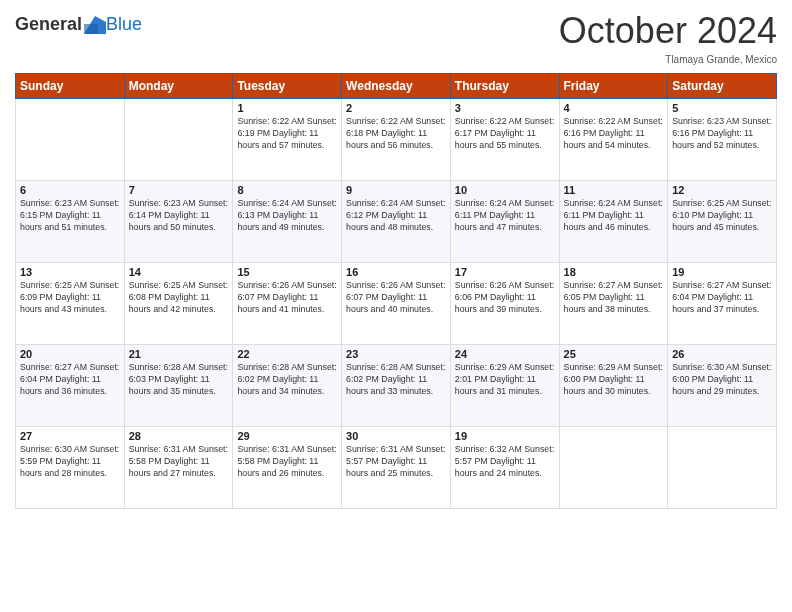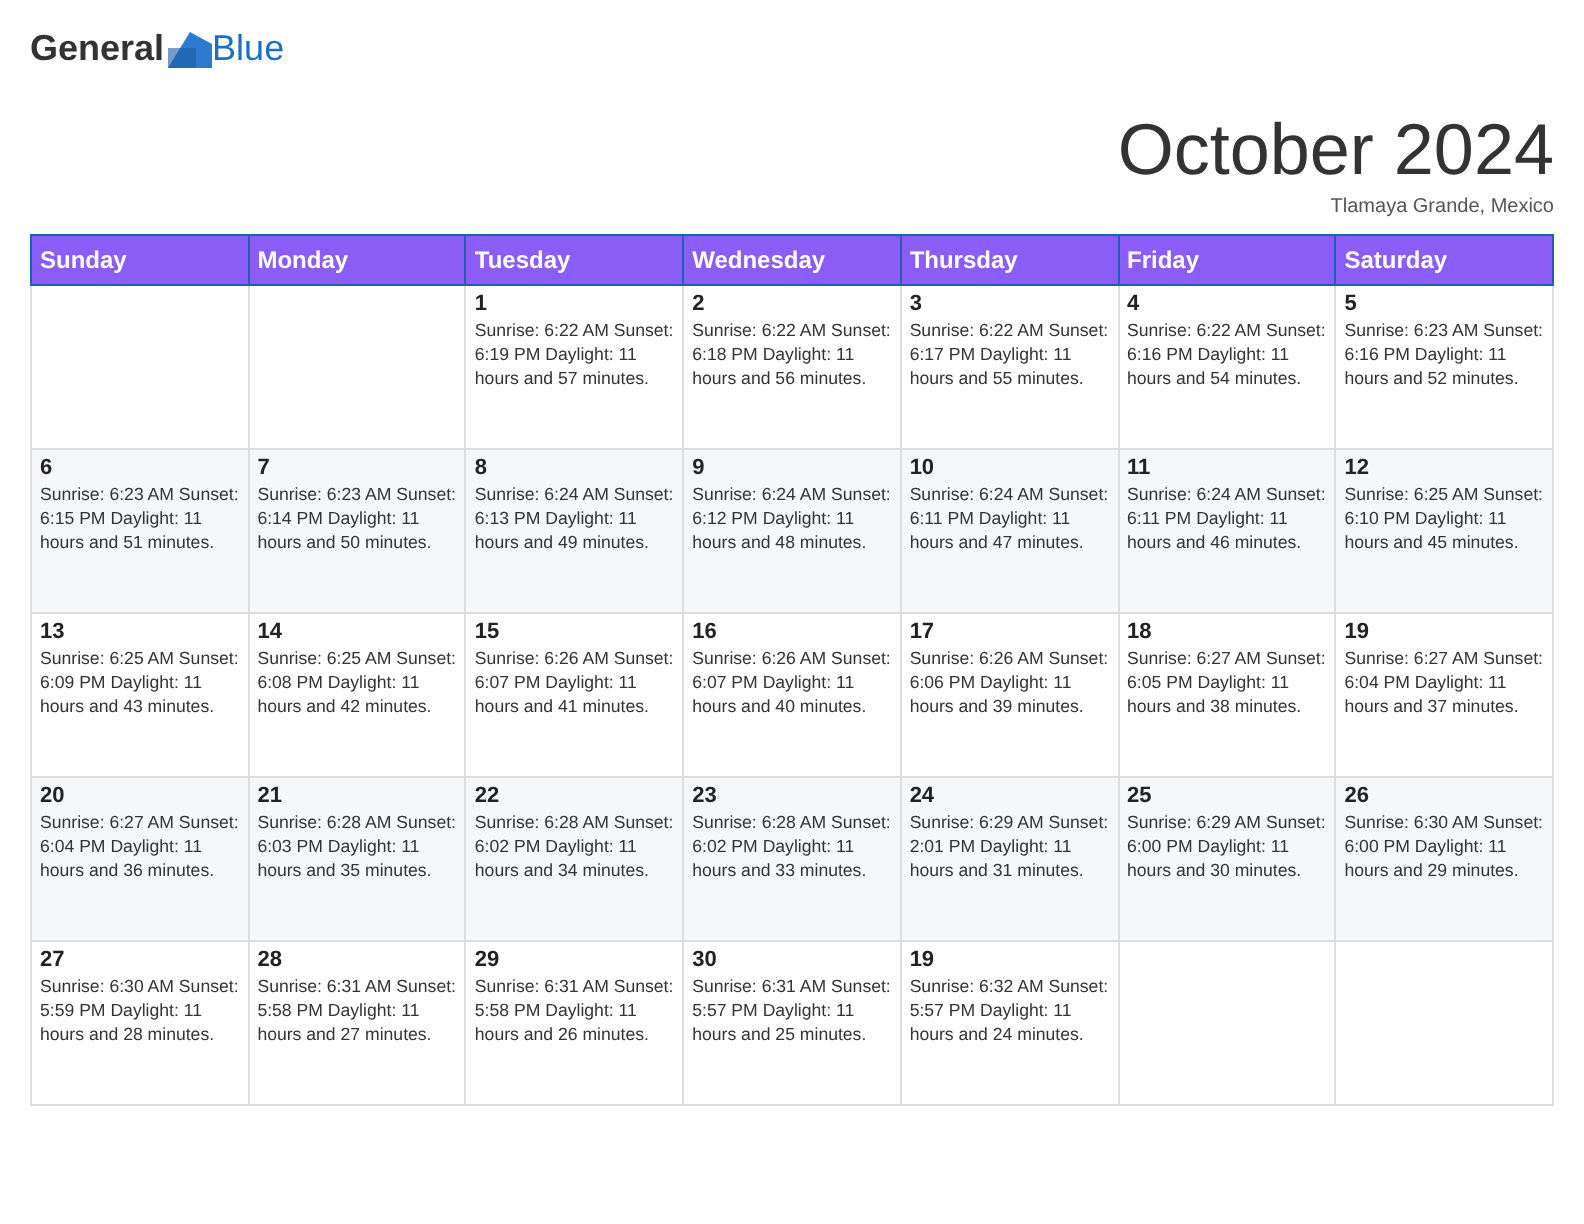--- a/index.html
+++ b/index.html
@@ -46,34 +46,33 @@
       height: 18px;
       margin-left: 2px;
     }
     .title-block {
       text-align: right;
     }
     .month-title {
       font-size: 36px;
       color: #333;
       font-weight: normal;
-      margin-top: 44px;
     }
     .location {
       font-size: 10px;
       color: #555;
       margin-top: 2px;
     }
     .calendar {
       width: 100%;
       border-collapse: collapse;
       font-size: 9.5px;
     }
     .calendar thead tr th {
-      background-color: #8b5cf6;
+      background-color: #c2410c;
       color: white;
       padding: 5px 4px;
       text-align: left;
       font-size: 12px;
       font-weight: bold;
       border: 1px solid #2060b0;
     }
     .calendar tbody tr td {
       border: 1px solid #ddd;
       vertical-align: top;

